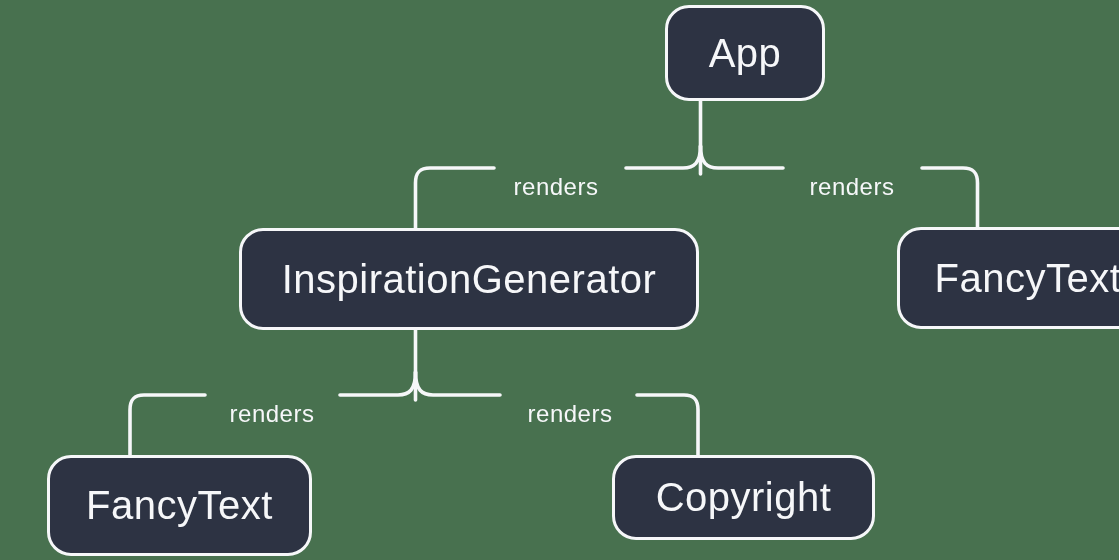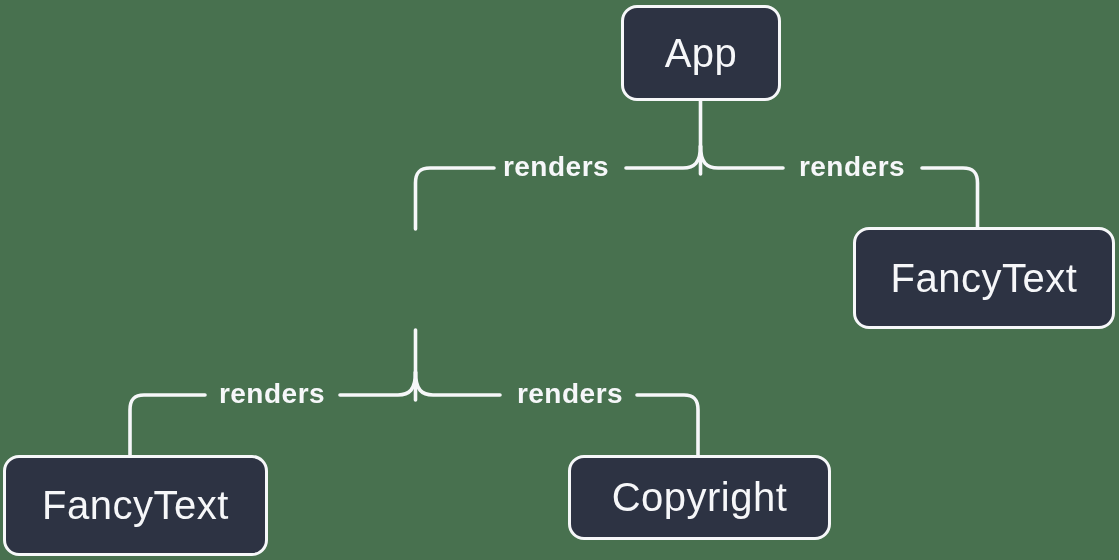--- a/index.html
+++ b/index.html
@@ -32,40 +32,42 @@
     stroke-width: 3.6;
     stroke-linecap: round;
   }
   .node {
     position: absolute;
     display: flex;
     align-items: center;
     justify-content: center;
     background: var(--node-fill);
     border: 3.5px solid var(--node-border);
-    border-radius: 16px;
+    border-radius: 24px;
     color: var(--node-text);
     font-size: 40px;
     font-weight: 400;
     letter-spacing: 0.5px;
     white-space: nowrap;
+    margin-left: 44px;
   }
   .node-app            { left: 621px; top: 5px;   width: 160px; height: 96px;  }
   .node-ig             { left: 195px; top: 228px; width: 460px; height: 102px; }
   .node-fancytext-top  { left: 853px; top: 227px; width: 262px; height: 102px; }
   .node-fancytext-bot  { left: 3px;   top: 455px; width: 265px; height: 101px; }
   .node-copyright      { left: 568px; top: 455px; width: 263px; height: 85px; }
   .edge-label {
     position: absolute;
     transform: translate(-50%, -50%);
     color: var(--label-text);
-    font-size: 28px;
-    font-weight: 700;
+    font-size: 24px;
+    font-weight: 400;
     letter-spacing: 0.5px;
     white-space: nowrap;
+    margin-top: 20px;
   }
   .edge-label-1 { left: 556px; top: 167px; }
   .edge-label-2 { left: 852px; top: 167px; }
   .edge-label-3 { left: 272px; top: 394px; }
   .edge-label-4 { left: 570px; top: 394px; }
 </style>
 </head>
 <body>
 
 <div class="canvas">
@@ -86,20 +88,23 @@
 
     <path class="connector" d="M205 395 L144 395 C134 395 130 399.5 130 410 L130 456"></path>
 
     <path class="connector" d="M637 395 L684 395 C694 395 698 399.5 698 410 L698 456"></path>
   </svg>
 
   <div class="node node-app">
     <span>App</span>
   </div>
 
+  <div class="node node-ig">
+    <span>InspirationGenerator</span>
+  </div>
 
   <div class="node node-fancytext-top">
     <span>FancyText</span>
   </div>
 
   <div class="node node-fancytext-bot">
     <span>FancyText</span>
   </div>
 
   <div class="node node-copyright">

